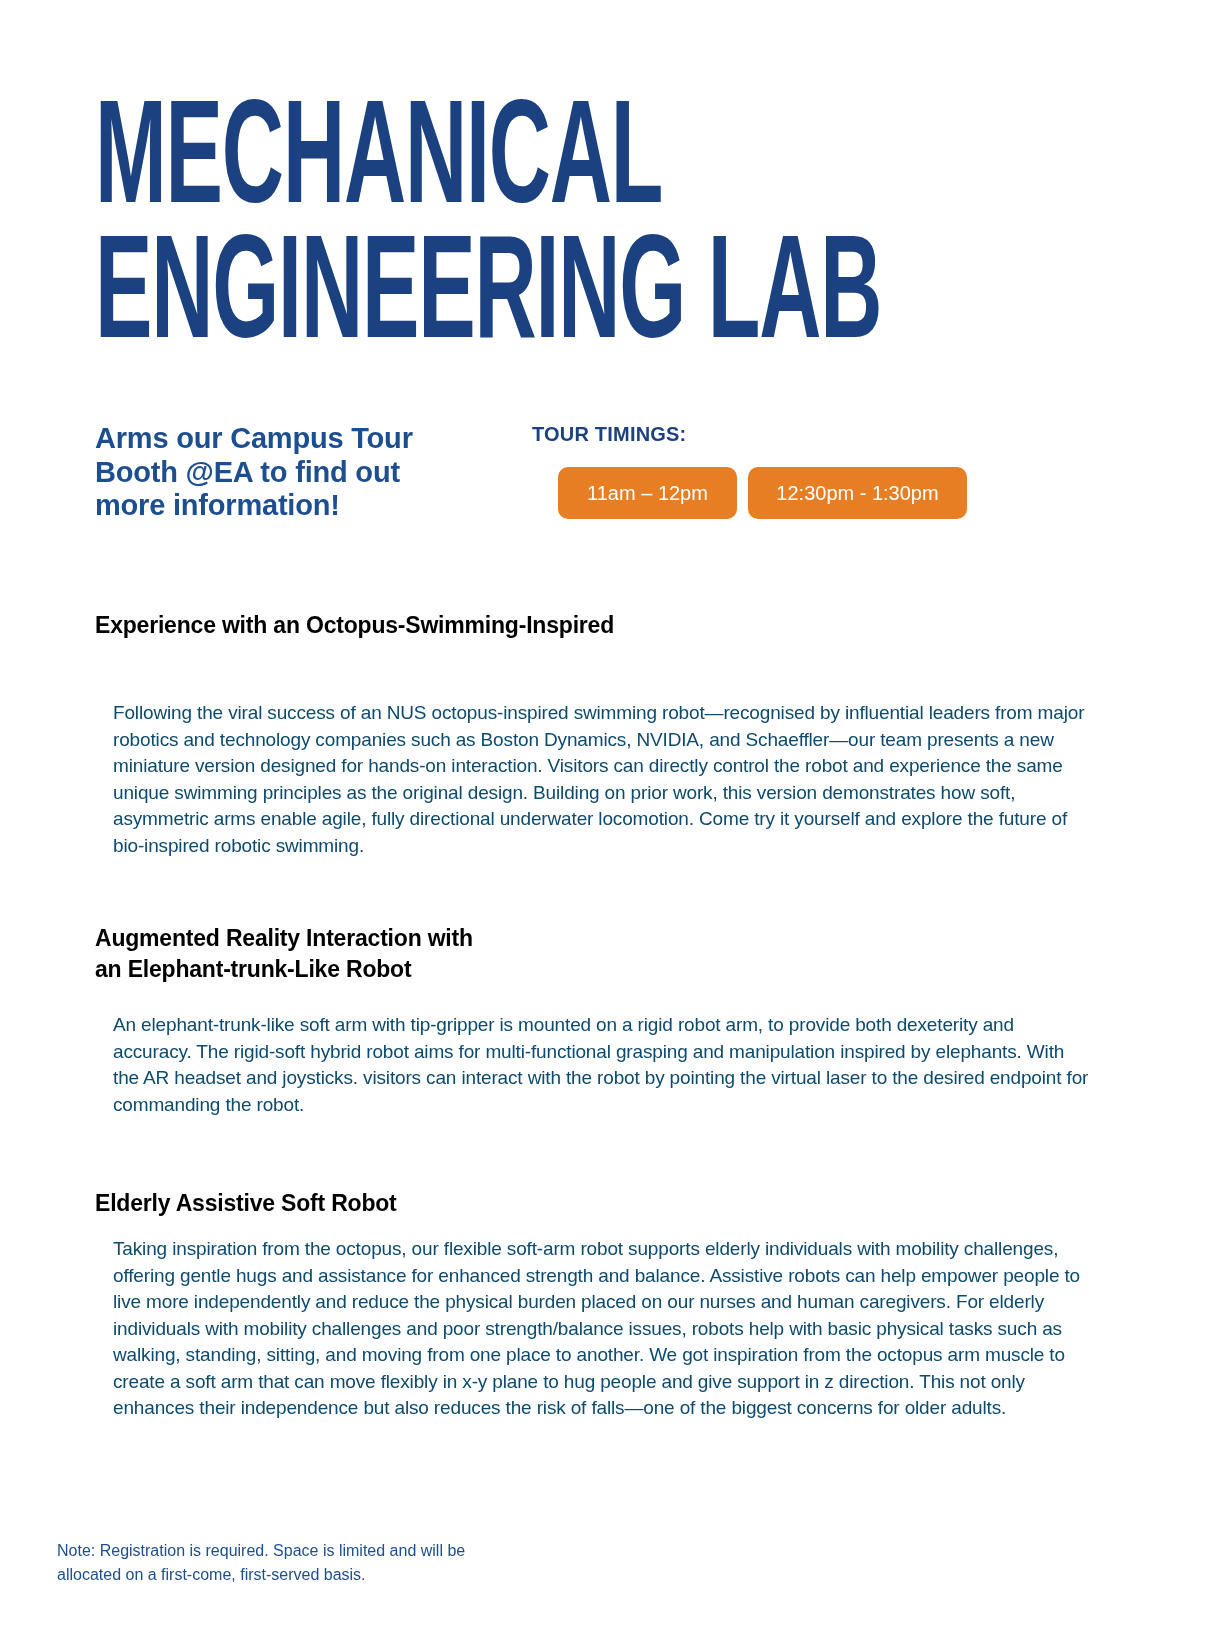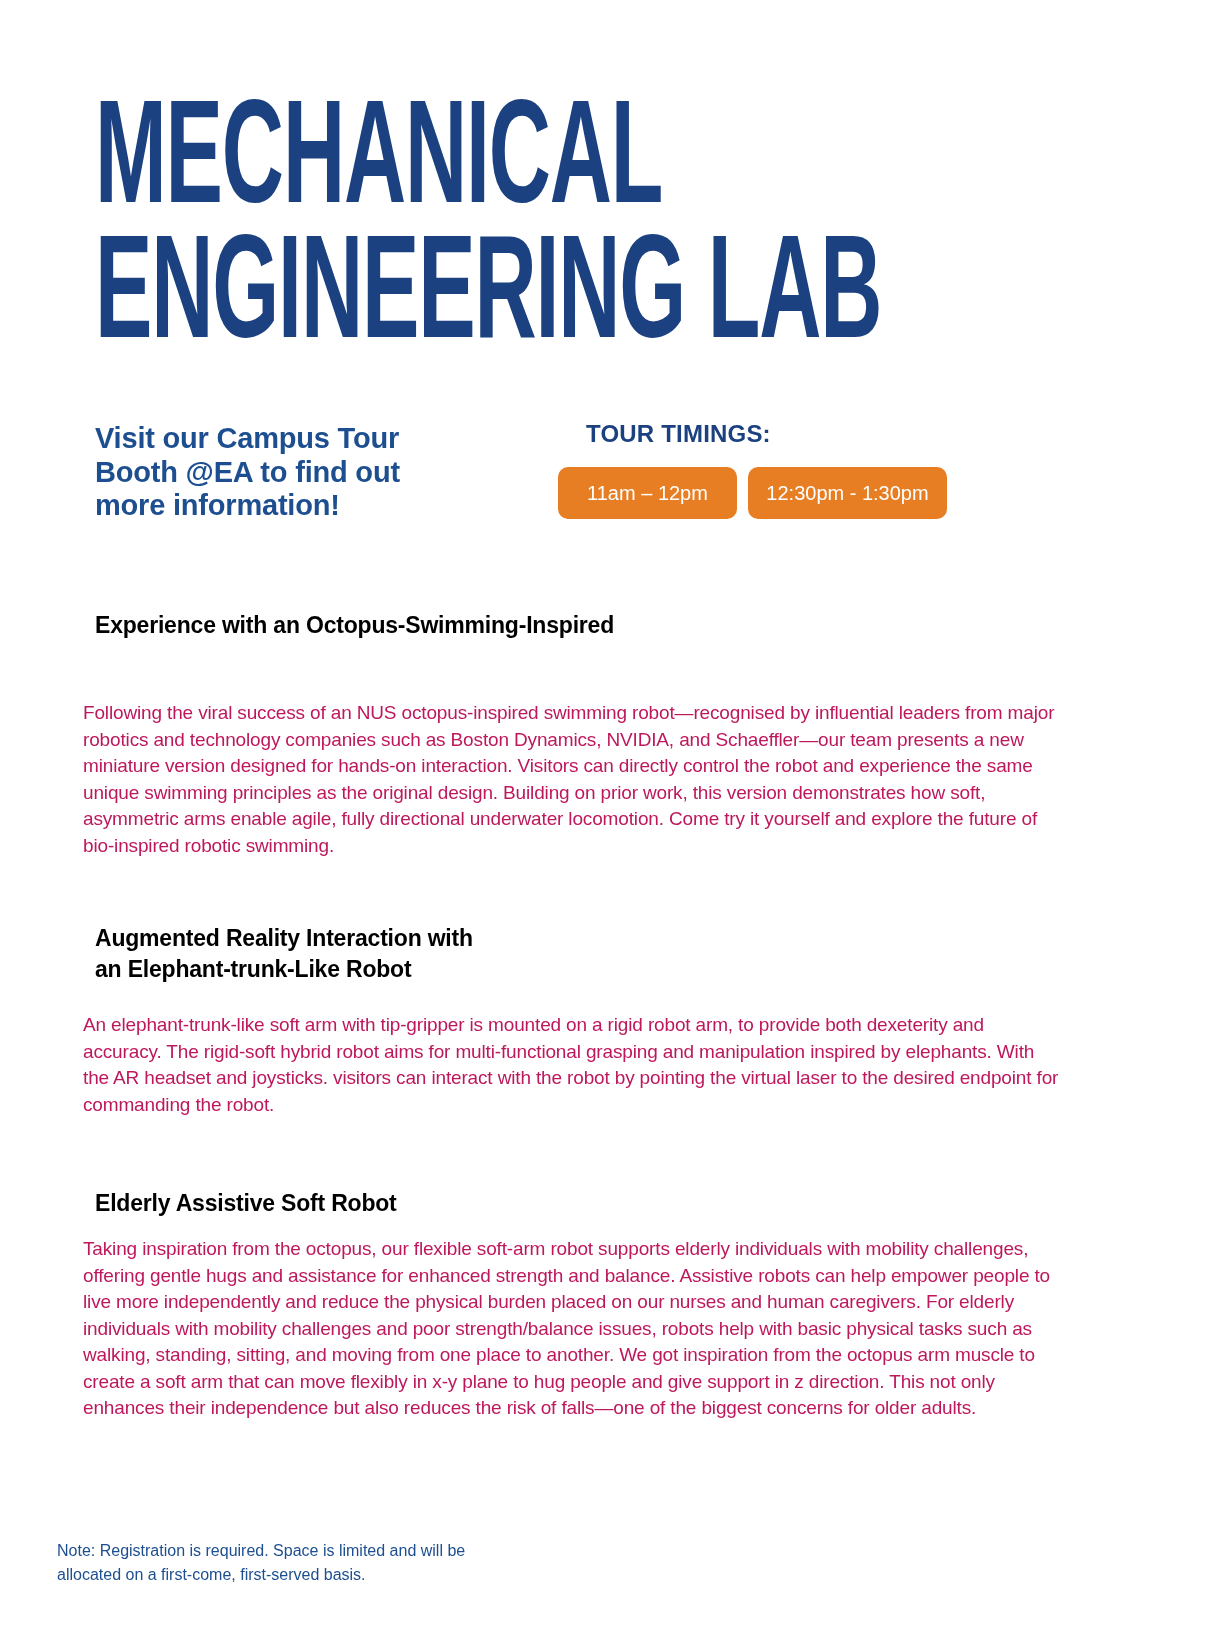--- a/index.html
+++ b/index.html
@@ -39,24 +39,24 @@
     color: #1D4F90;
     font-size: 29px;
     line-height: 33.5px;
     font-weight: 700;
     letter-spacing: -0.2px;
   }
 
   
   .timings-label {
     position: absolute;
-    left: 586px;
+    left: 532px;
     top: 422px;
     color: #1B4180;
-    font-size: 24px;
+    font-size: 20px;
     font-weight: 700;
     line-height: 24px;
     letter-spacing: 0.2px;
   }
 
   
   .timing-row {
     position: absolute;
     left: 558px;
     top: 467px;
@@ -70,43 +70,43 @@
     background: #E87E23;
     color: #ffffff;
     font-family: "Liberation Sans", sans-serif;
     font-size: 20px;
     border: none;
     padding: 0;
     display: block;
     cursor: pointer;
   }
   .timing-badge.b1 { width: 179px; }
-  .timing-badge.b2 { width: 199px; }
+  .timing-badge.b2 { width: 219px; }
 
   
   .section-heading {
     position: absolute;
     left: 95px;
     color: #000000;
     font-size: 23px;
     font-weight: 700;
     line-height: 31px;
     letter-spacing: -0.2px;
   }
   .heading-line { display: block; }
   .sh1 { top: 610px; }
   .sh2 { top: 923px; }
   .sh3 { top: 1188px; }
 
   
   .section-body {
     position: absolute;
-    left: 83px;
+    left: 113px;
     width: 978px;
-    color: #be185d;
+    color: #0c4a6e;
     font-size: 19px;
     line-height: 26.5px;
     letter-spacing: -0.15px;
   }
   .sb1 { top: 700px; }
   .sb2 { top: 1012px; }
   .sb3 { top: 1236px; }
 
   
   .note {
@@ -124,21 +124,21 @@
 </head>
 <body>
 
 <div class="page">
 
   <h1 class="title">
     <span class="title-line">MECHANICAL</span>
     <span class="title-line">ENGINEERING LAB</span>
   </h1>
 
-  <p class="cta">Visit our Campus Tour Booth @EA to find out more information!</p>
+  <p class="cta">Arms our Campus Tour Booth @EA to find out more information!</p>
 
   <div class="timings-label">TOUR TIMINGS:</div>
 
   <div class="timing-row">
     <button class="timing-badge b1">11am – 12pm</button>
     <button class="timing-badge b2">12:30pm - 1:30pm</button>
   </div>
 
   <h2 class="section-heading sh1">
     <span class="heading-line">Experience with an Octopus-Swimming-Inspired</span>

